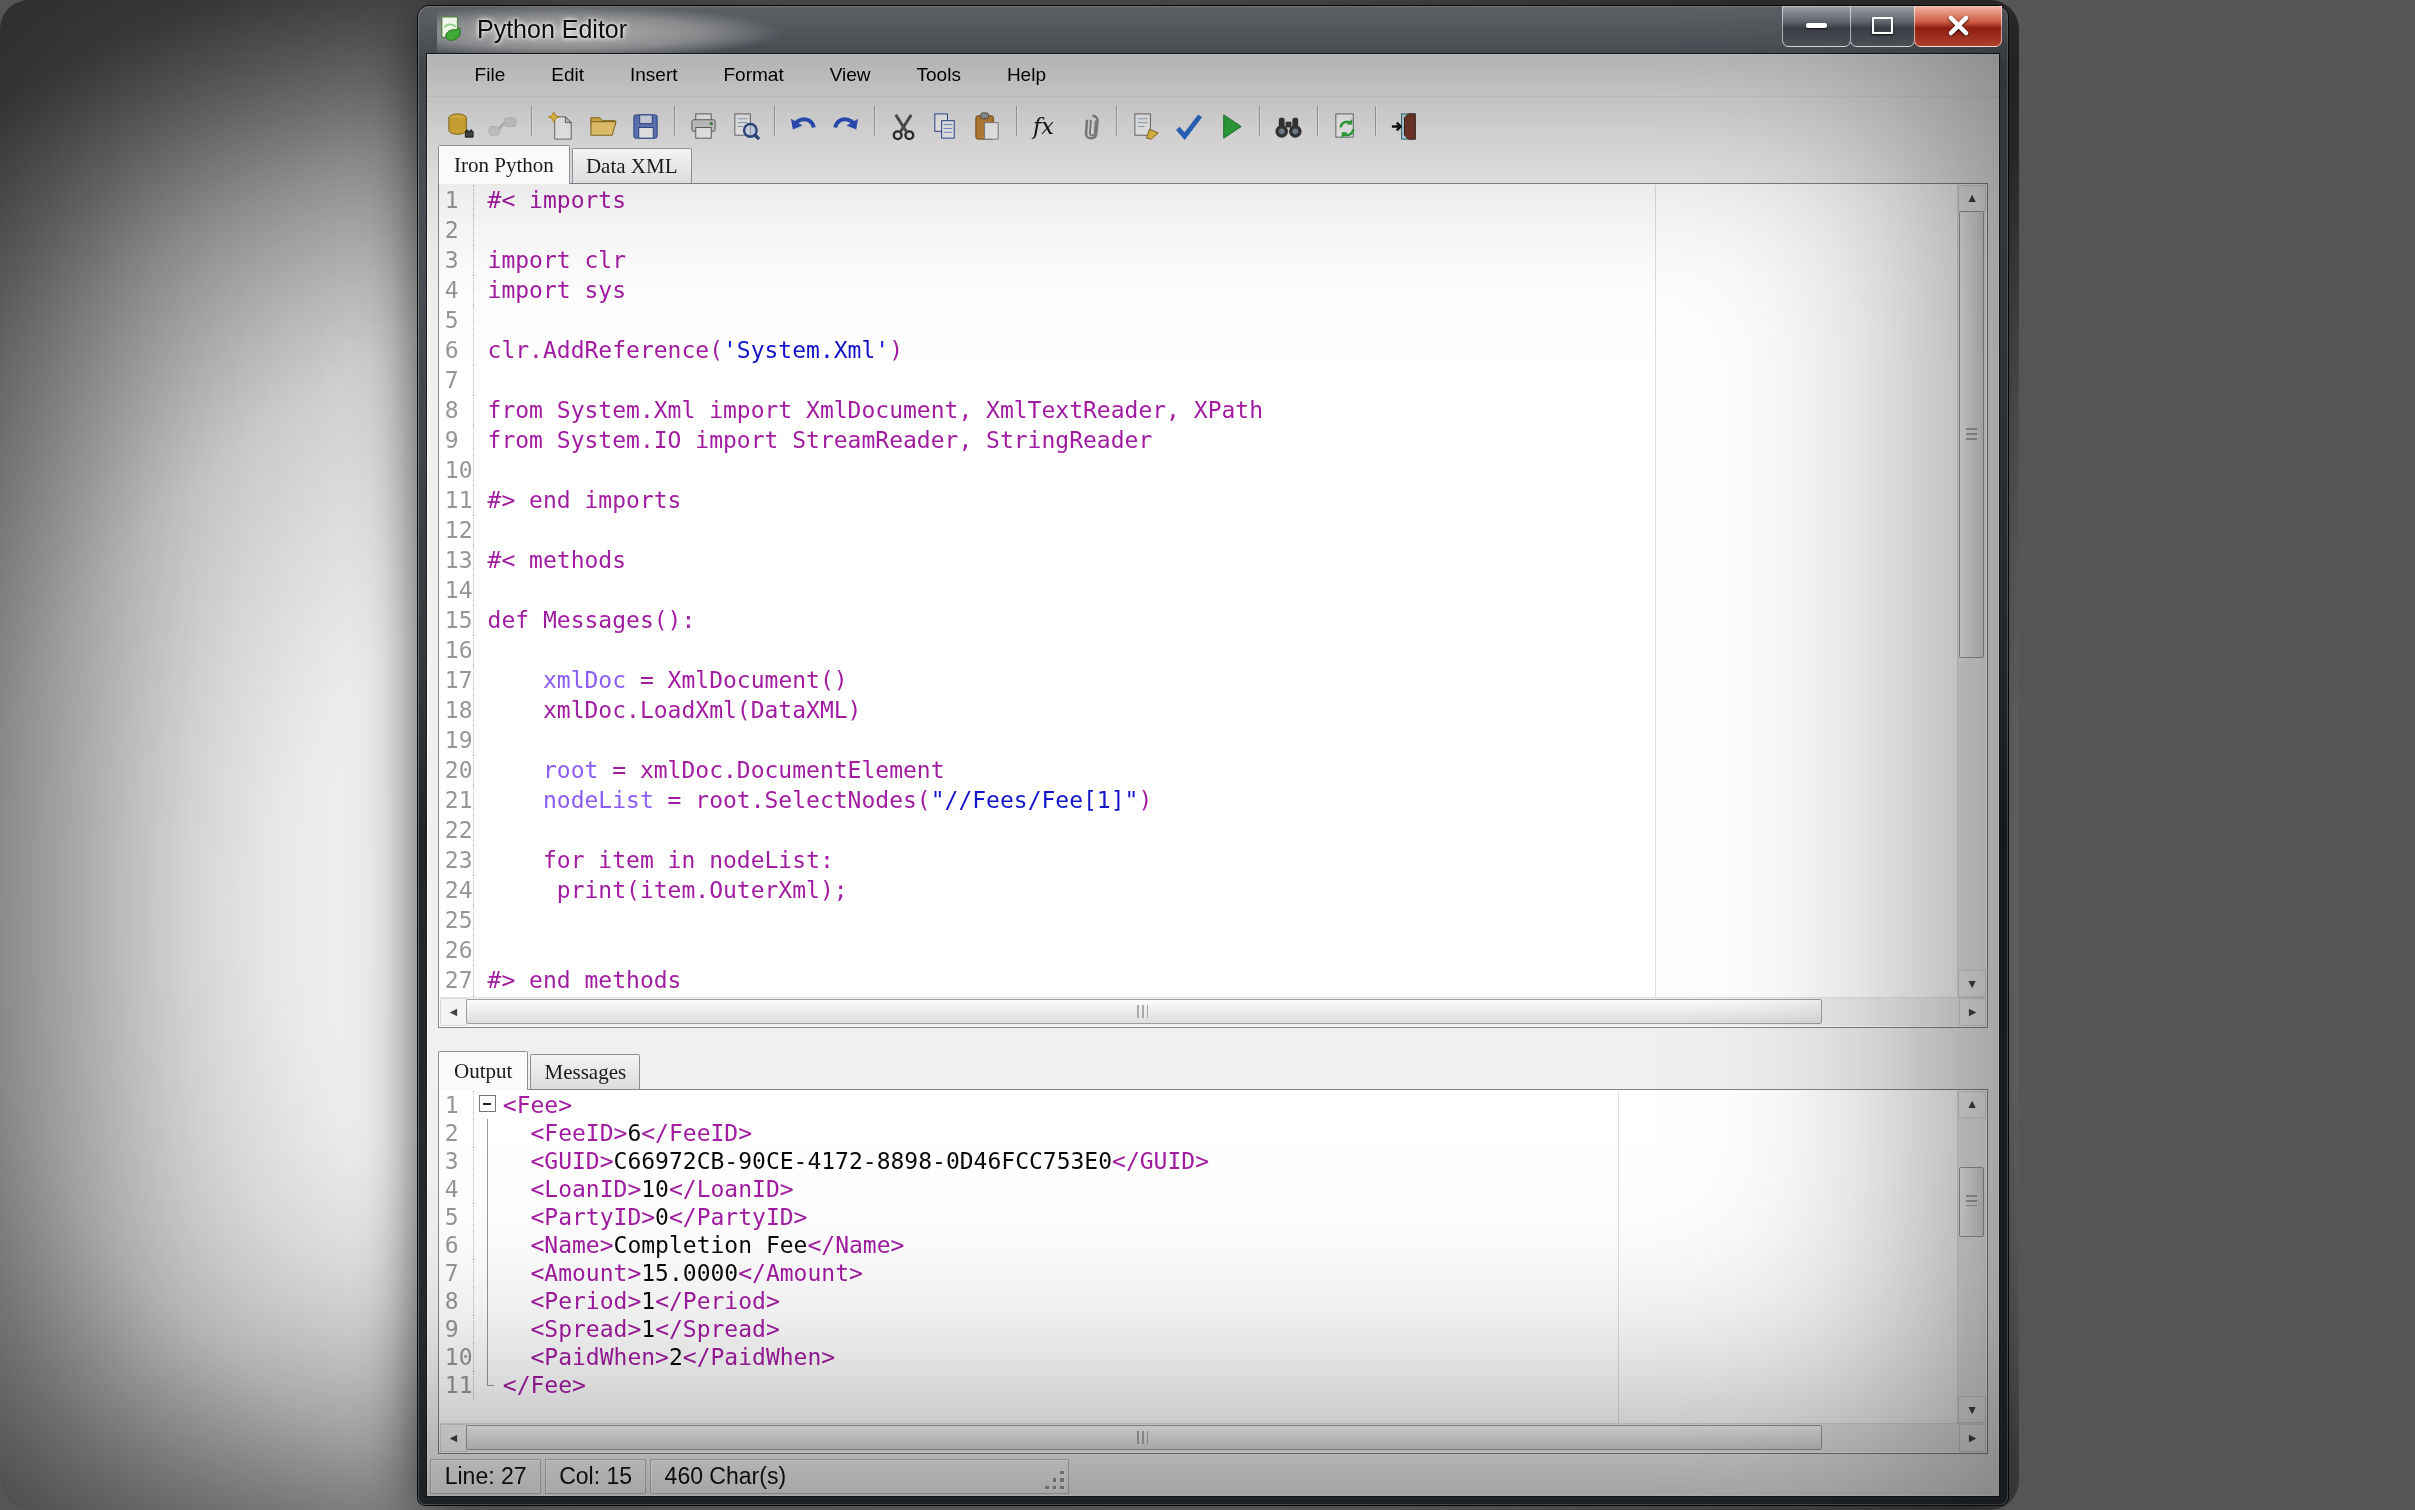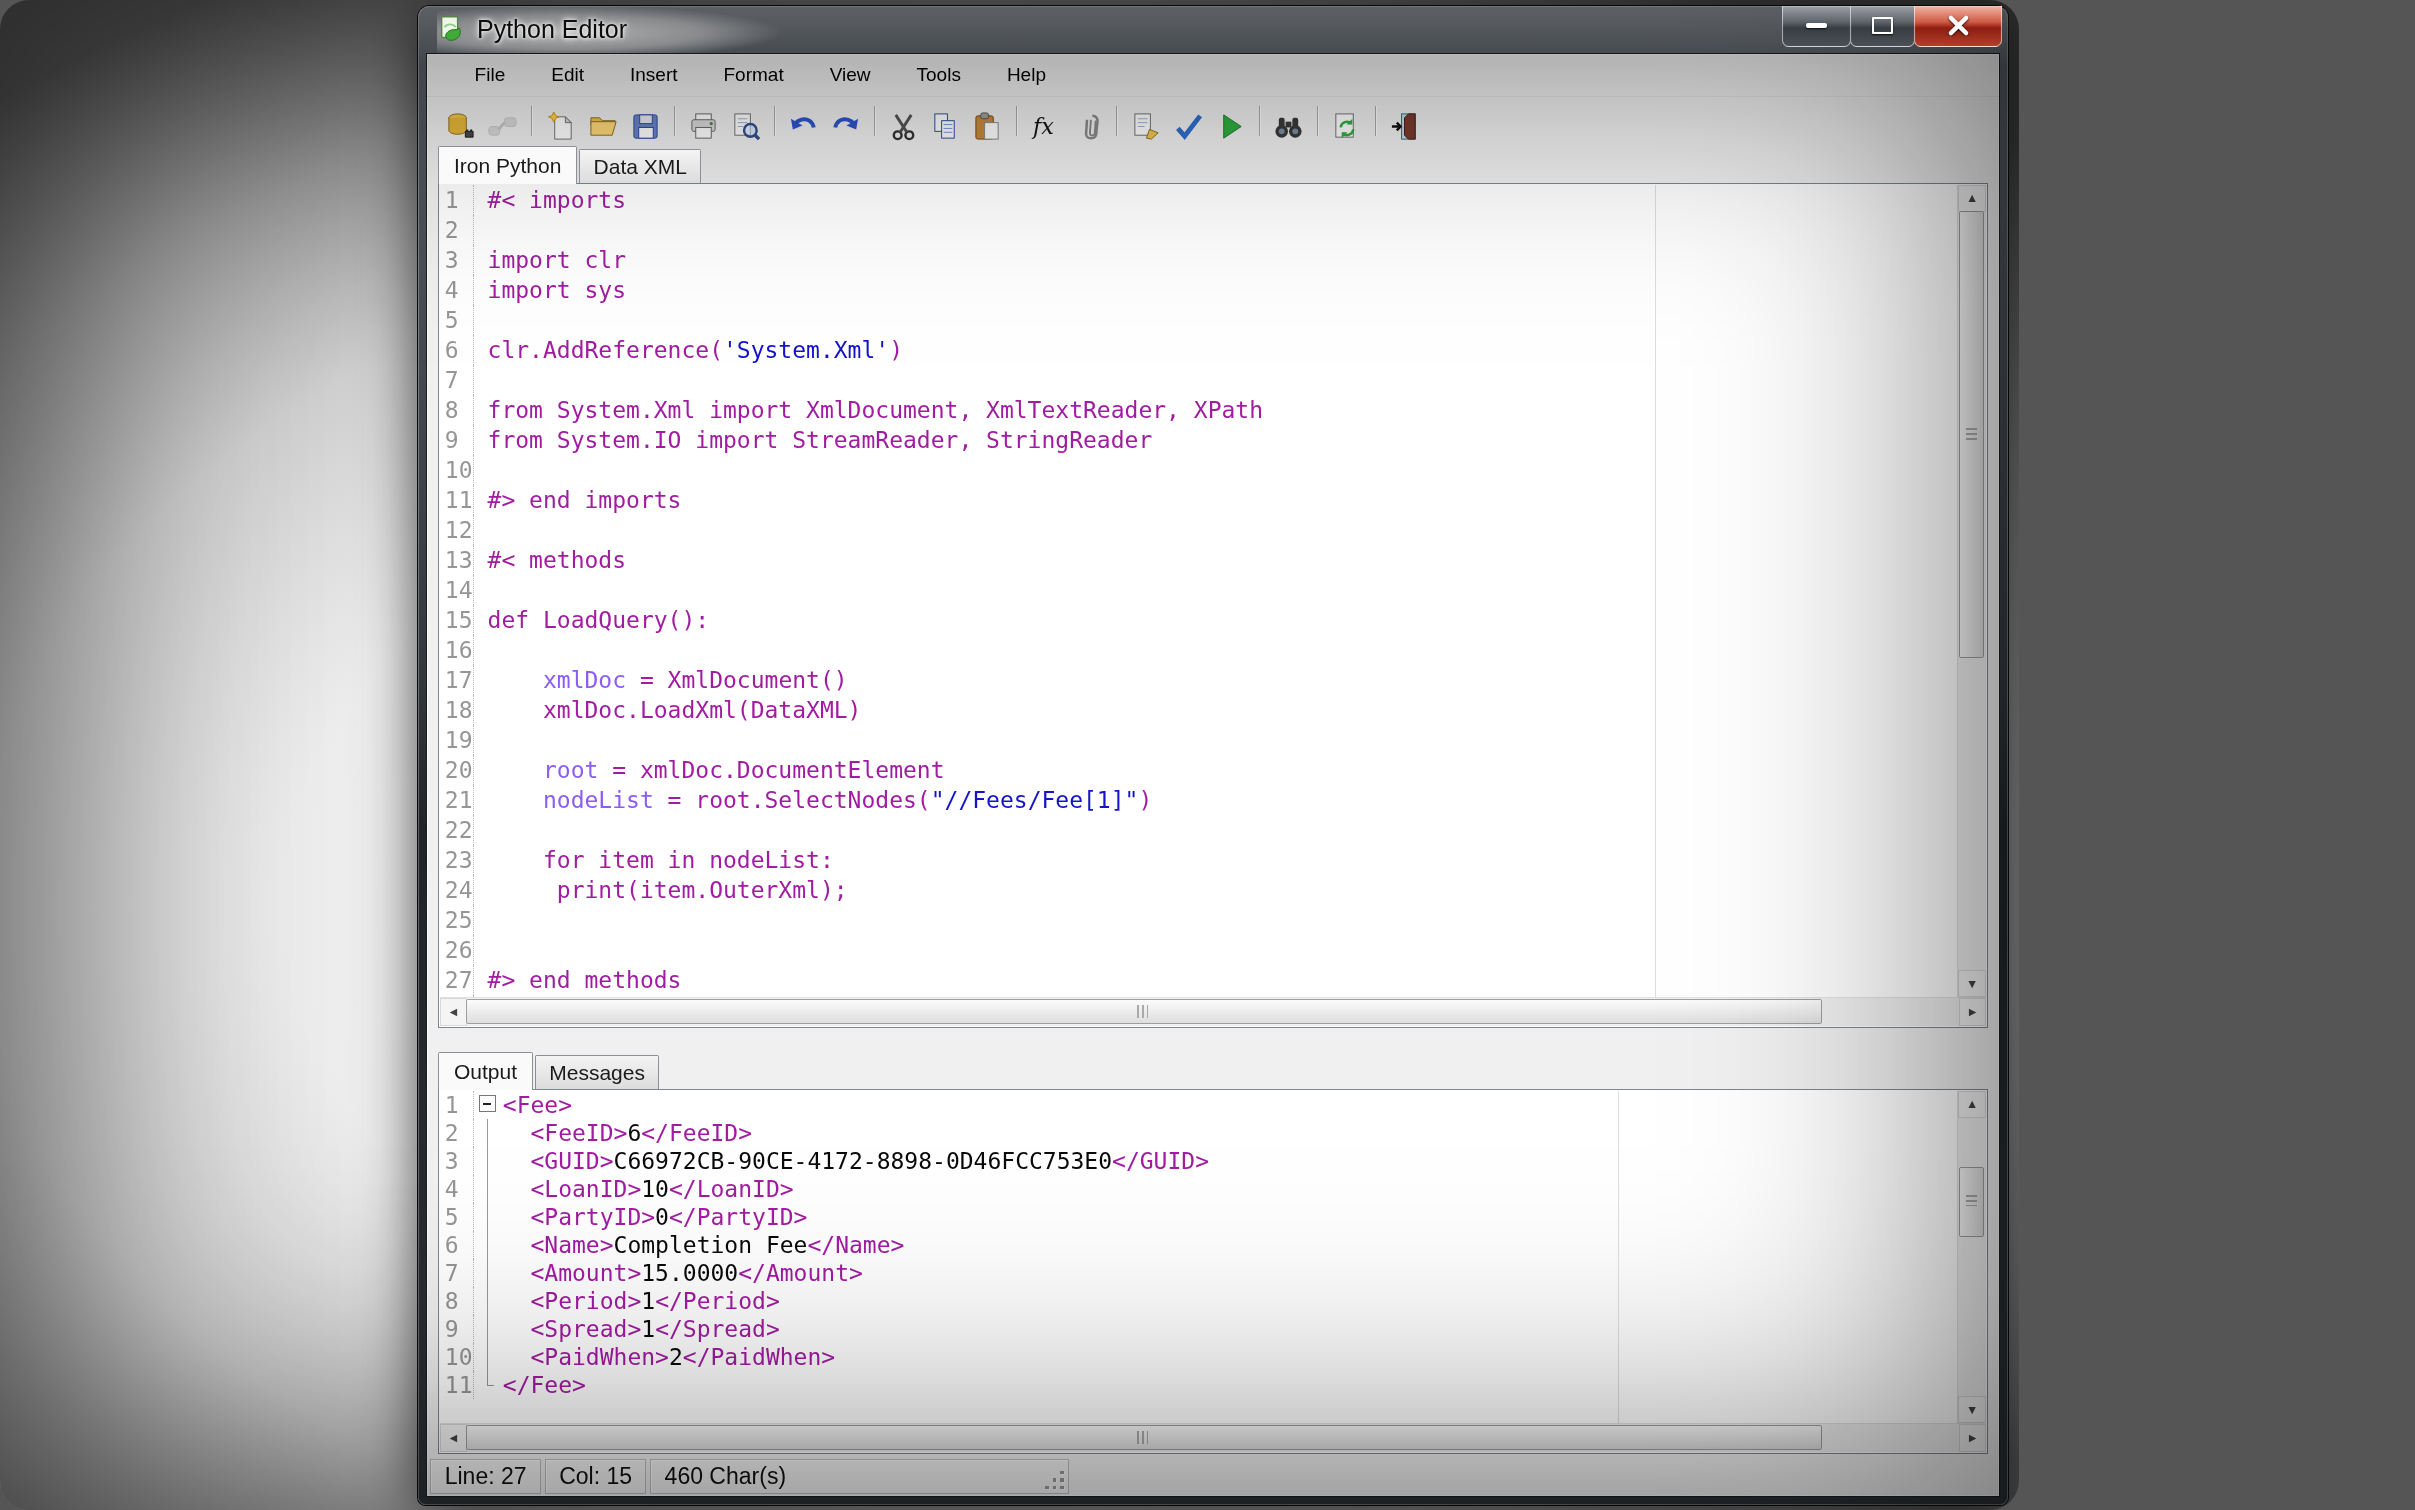--- a/index.html
+++ b/index.html
@@ -39,21 +39,21 @@
     border-top:1px solid #e6e6e6;}
   .tb-btn{width:42px;height:42px;display:flex;align-items:flex-end;justify-content:center;}
   .tb-btn svg{width:31px;height:31px;}
   .tb-btn.disabled{opacity:.42;filter:grayscale(1);}
   .tb-sep{width:1px;height:30px;background:#ababab;margin:0 7.6px;box-shadow:1px 0 0 #fff;}
 
   .tabbar{position:absolute;display:flex;align-items:flex-end;z-index:2;}
   .tabbar.ed{left:11.4px;top:91px;height:38px;}
   .tabbar.out{left:11.4px;top:1001px;height:34px;}
   .tab{font-size:21px;color:#1a1a1a;padding:4.8px 13.3px 3.8px;border:1px solid #8c9096;border-bottom:none;
-    background:linear-gradient(#f4f4f4,#dcdcdc);margin-right:1.9px;border-radius:1.9px 1.9px 0 0;}
+    background:linear-gradient(#f4f4f4,#dcdcdc);margin-right:1.9px;border-radius:1.9px 1.9px 0 0;font-family:Liberation Serif, serif;}
   .tab.active{background:#fafafa;padding:6.7px 15px 5.7px;position:relative;margin-bottom:-1px;z-index:3;}
 
   
   .panel{position:absolute;left:11.4px;right:11.4px;background:#fff;border:1px solid #7f868f;}
   .panel.editor{top:129px;height:843px;}
   .panel.output{top:1035px;height:363px;}
   .lines{position:absolute;left:1px;top:1px;right:29.5px;bottom:29.5px;overflow:hidden;
     font-family:"DejaVu Sans Mono","Liberation Mono",monospace;font-size:23px;}
   .vguide{position:absolute;top:1px;bottom:29.5px;width:1px;background:#dedede;}
   .ed-row{display:flex;height:30px;line-height:30px;}
@@ -361,21 +361,21 @@
             <div class="ed-row">
               <span class="num">13</span>
               <span class="code"><span class="seg-p">#&lt; methods</span></span>
             </div>
             <div class="ed-row">
               <span class="num">14</span>
               <span class="code"></span>
             </div>
             <div class="ed-row">
               <span class="num">15</span>
-              <span class="code"><span class="seg-p">def LoadQuery():</span></span>
+              <span class="code"><span class="seg-p">def Messages():</span></span>
             </div>
             <div class="ed-row">
               <span class="num">16</span>
               <span class="code"></span>
             </div>
             <div class="ed-row">
               <span class="num">17</span>
               <span class="code"><span class="seg-p">    </span><span class="seg-r">xmlDoc</span><span class="seg-p"> = XmlDocument()</span></span>
             </div>
             <div class="ed-row">

